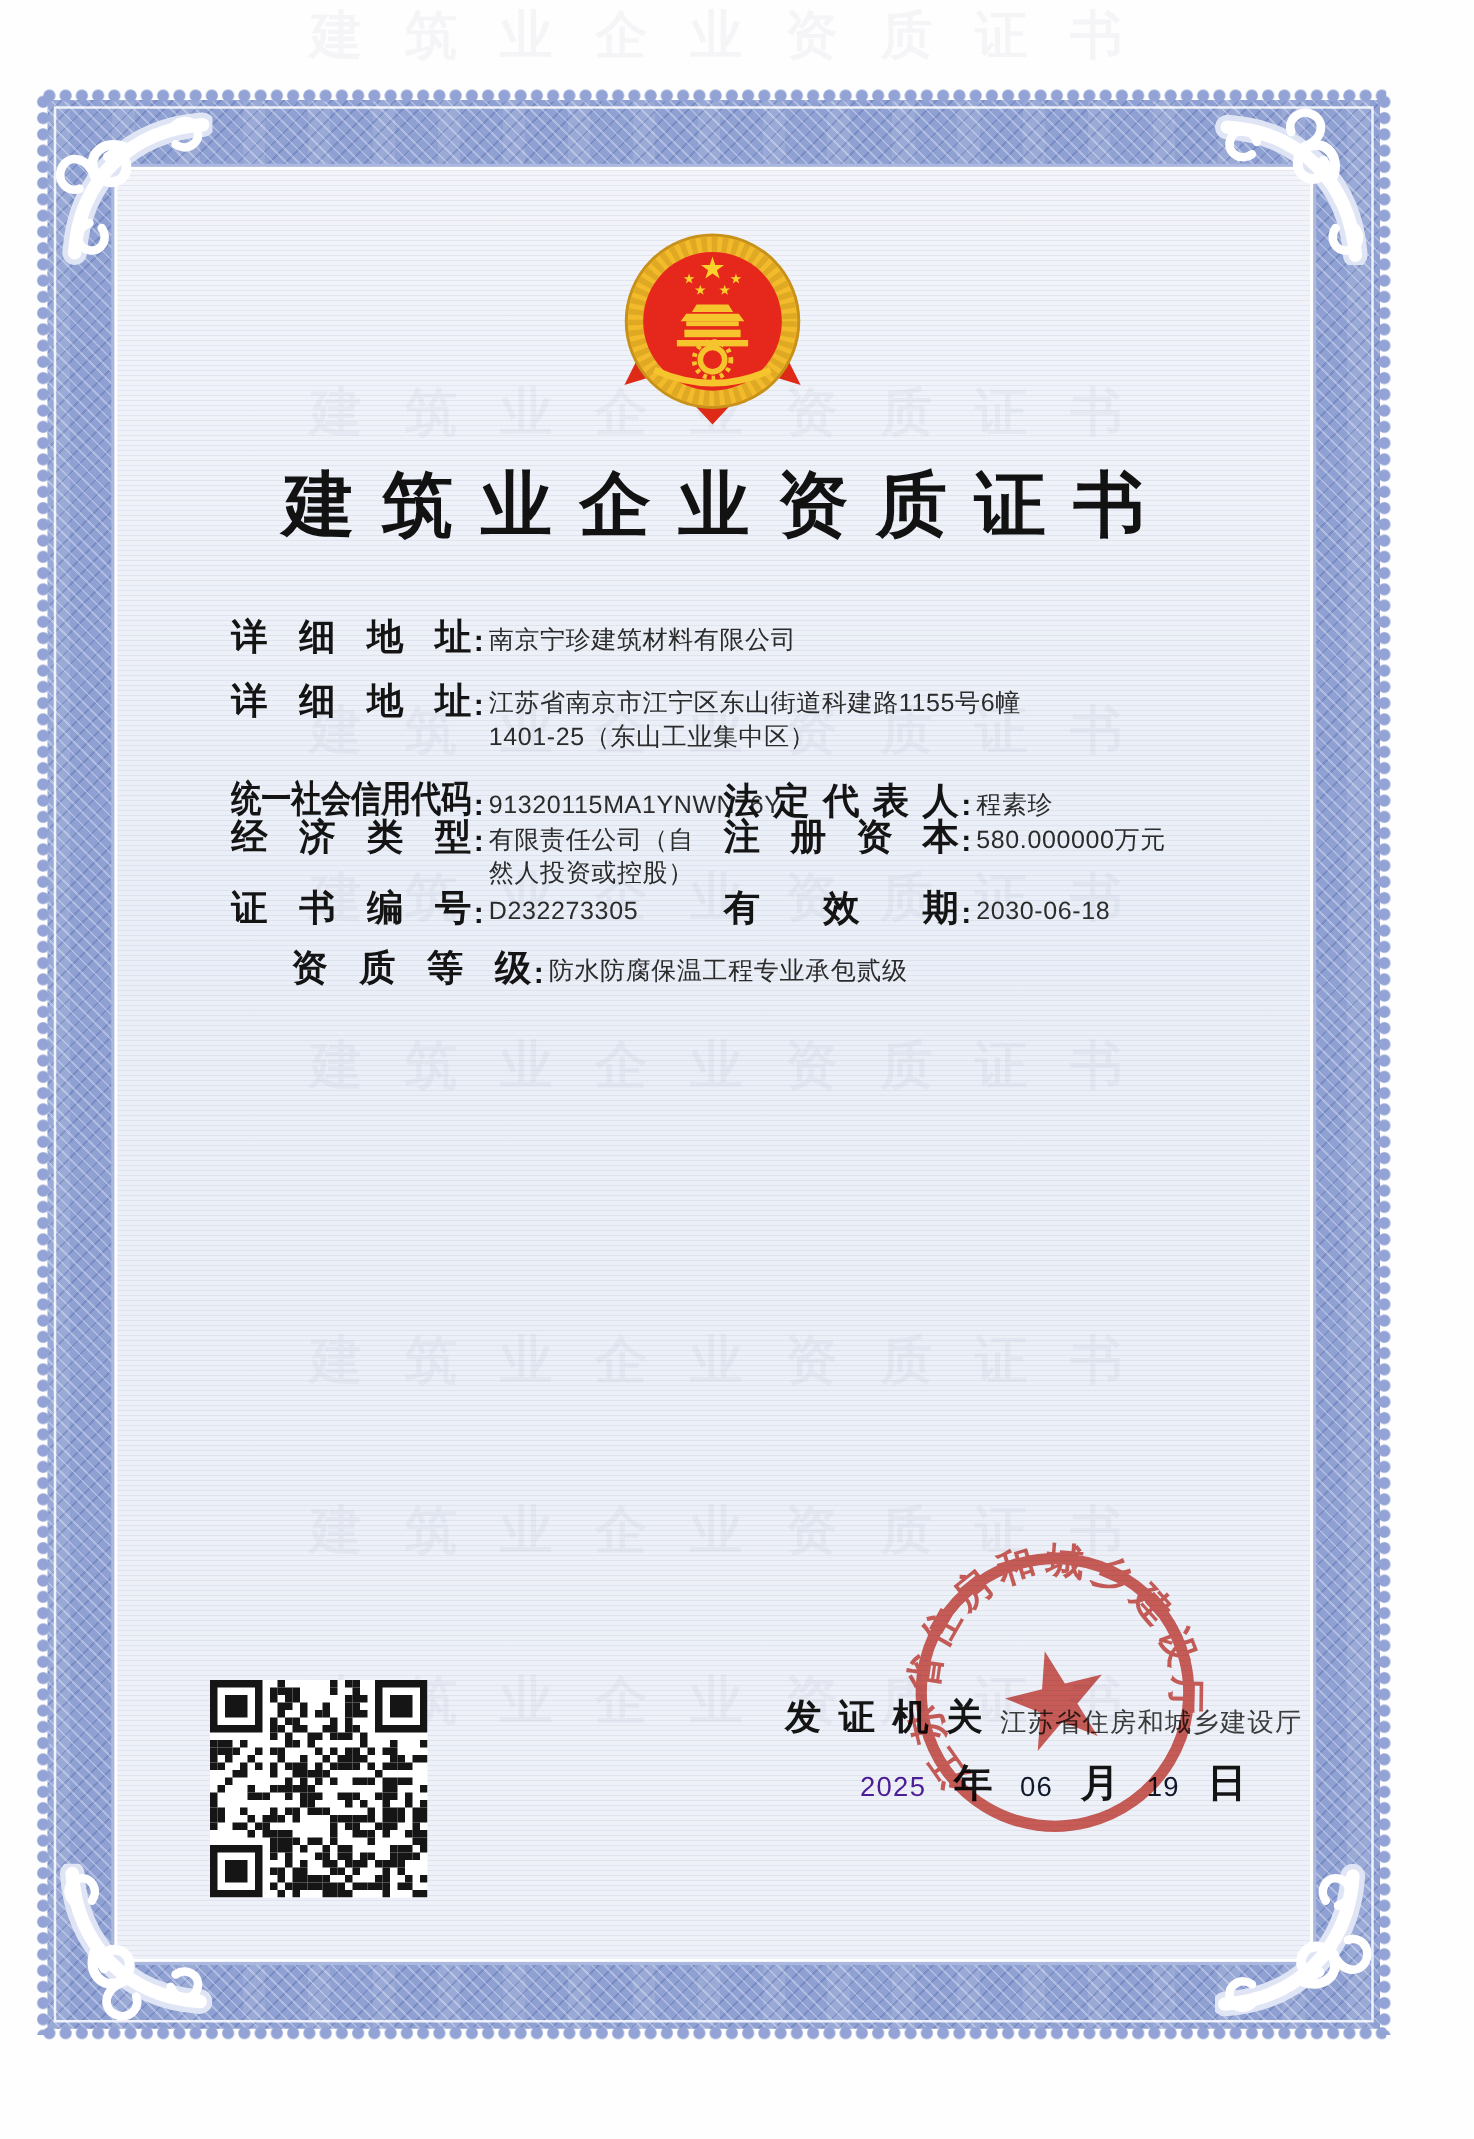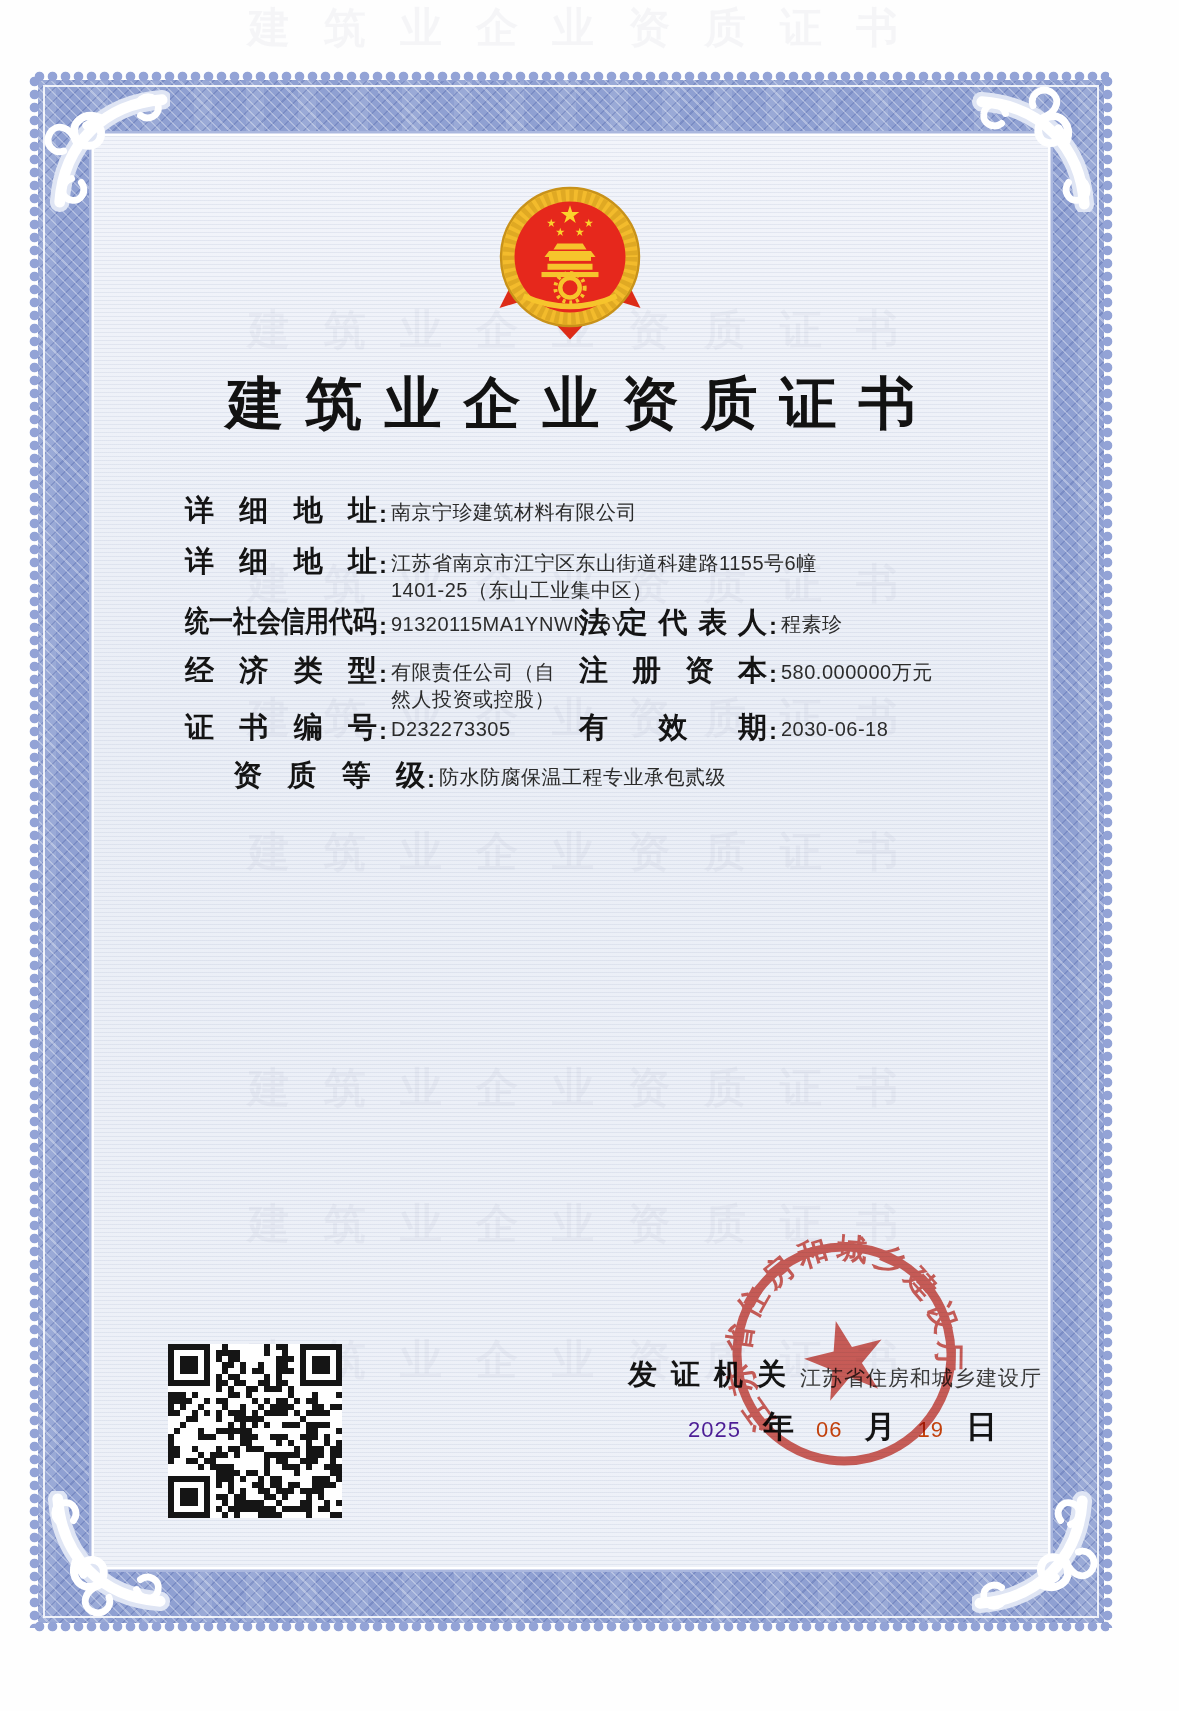--- a/index.html
+++ b/index.html
@@ -57,21 +57,21 @@
   .wm:nth-of-type(7){top:1196px;} .wm:nth-of-type(8){top:1332px;}
   
   .emblem{position:absolute;left:495px;top:182px;z-index:3;}
   .title{
     position:absolute;left:38px;width:1066px;top:366px;z-index:3;
     text-align:center;font-size:57px;font-weight:700;color:#121212;
     letter-spacing:22px;text-indent:22px;white-space:nowrap;
   }
   .fields{position:absolute;left:185px;top:0;width:880px;z-index:3;}
   .row{position:absolute;display:flex;align-items:flex-start;white-space:normal;}
-  .row.r1{top:492px;} .row.r2{top:543px;} .row.r3{top:604px;}
+  .row.r1{top:492px;} .row.r2{top:543px;} .row.r3{top:623px;align-items:center;}
   .row.r4{top:652px;} .row.r5{top:709px;} .row.r6{top:757px;margin-left:48px;}
   .lab{
     display:inline-block;width:192px;flex:0 0 192px;
     font-size:29px;font-weight:700;color:#141414;line-height:36px;
     text-align:justify;text-align-last:justify;
   }
   .lab.long{font-size:24px;letter-spacing:0;transform:scaleY(1.22);transform-origin:center 60%;}
   .lab.r{width:188px;flex:0 0 188px;margin-left:12px;}
   .colon{font-size:24px;font-weight:700;color:#141414;margin:8px 4px 0 2px;flex:0 0 auto;}
   .val{
@@ -79,21 +79,21 @@
   }
   .val.w440{width:448px;} .val.w175{width:176px;flex:0 0 176px;}
   
   .qr{position:absolute;left:168px;top:1344px;width:174px;height:174px;z-index:4;background:#fff;}
   .issuer-row{position:absolute;left:628px;top:1356px;z-index:3;display:flex;align-items:flex-start;}
   .issuer-lab{display:inline-block;width:158px;font-size:29px;font-weight:700;color:#141414;
     text-align:justify;text-align-last:justify;line-height:36px;}
   .issuer-val{font-size:21px;color:#3a3a3a;margin:8px 0 0 14px;letter-spacing:1px;white-space:nowrap;}
   .date-row{position:absolute;left:688px;top:1406px;z-index:3;display:flex;align-items:baseline;}
   .date-num{font-size:22px;color:#4c1d95;letter-spacing:1px;}
-  .date-num.dim{color:#c2410c;}
+  .date-num.dim{color:#0f172a;}
   .date-unit{font-size:31px;font-weight:700;color:#141414;margin:0 22px;}
   .date-unit.last{margin-right:0;}
   .stamp{position:absolute;left:722px;top:1232px;z-index:5;mix-blend-mode:multiply;opacity:.88;}
 </style>
 </head>
 <body>
 
 <div>
 
   <div class="frame">

